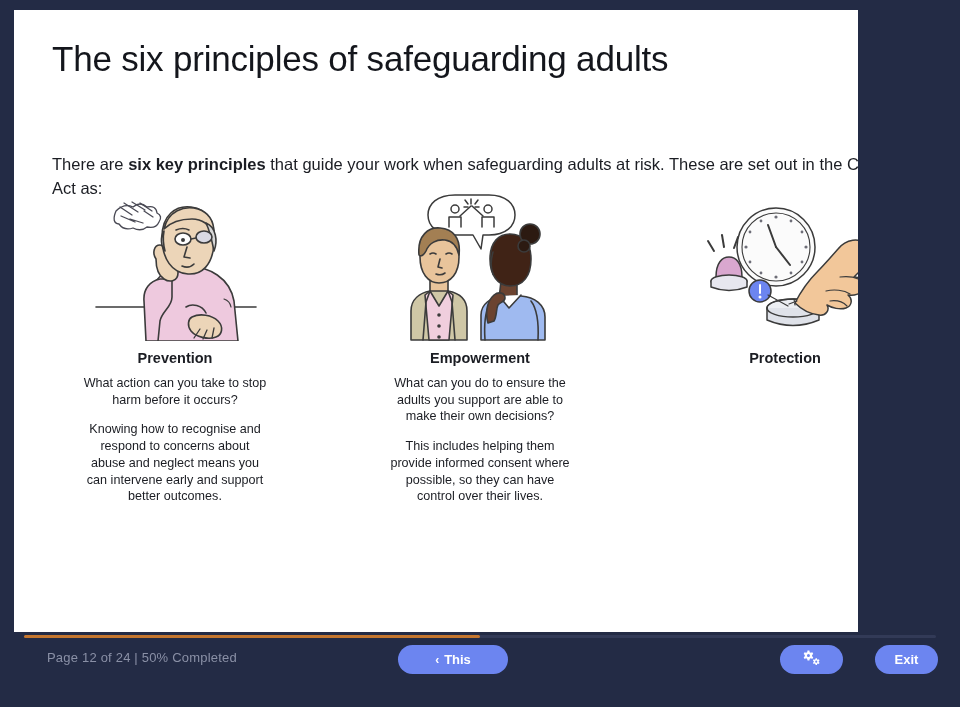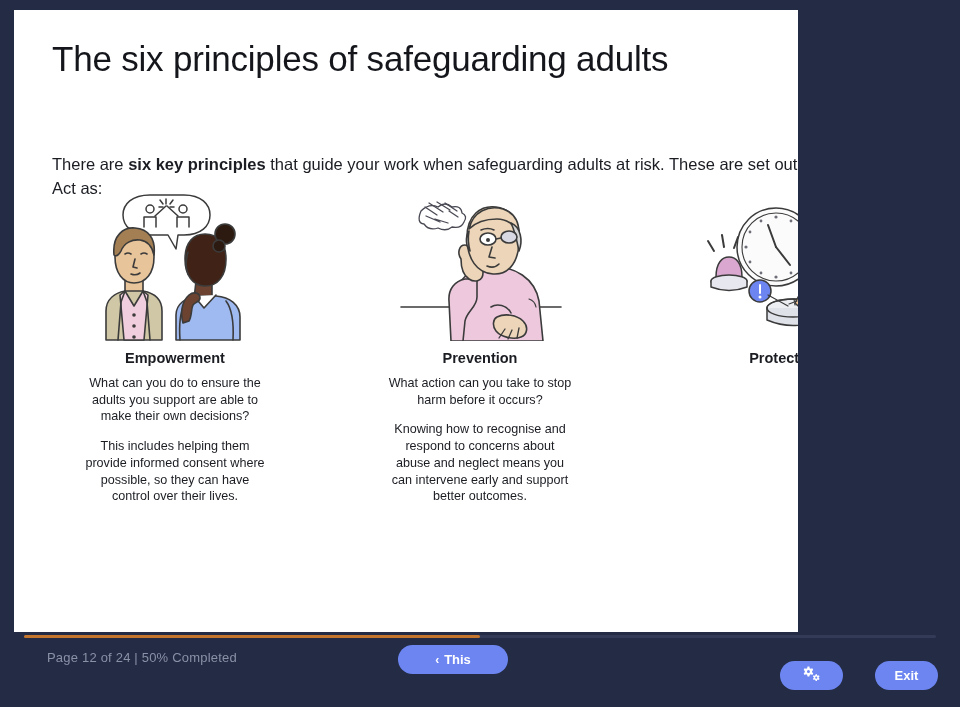--- a/index.html
+++ b/index.html
@@ -14,21 +14,21 @@
     background: #232b45;
     font-family: "Liberation Sans", sans-serif;
     position: relative;
   }
 
   
   #slide-card {
     position: absolute;
     left: 14px;
     top: 10px;
-    width: 784px;
+    width: 844px;
     height: 622px;
     background: #ffffff;
     overflow: hidden;
   }
 
   #slide-title {
     position: absolute;
     left: 38px;
     top: 29px;
     font-size: 35px;
@@ -125,21 +125,21 @@
     position: absolute;
     left: 398px;
     top: 645px;
     display: flex;
     gap: 16px;
   }
 
   #right-buttons {
     position: absolute;
     right: 22px;
-    top: 661px;
+    top: 645px;
     display: flex;
     gap: 32px;
   }
 
   .pill {
     background: #6c85f0;
     color: #ffffff;
     border: none;
     border-radius: 16px;
     height: 29px;
@@ -167,20 +167,71 @@
 
   <h1 id="slide-title">The six principles of safeguarding adults</h1>
 
   <p id="slide-intro"><span>There are </span><b>six key principles</b><span> that guide your work when safeguarding adults at risk. These are set out in the Care Act as:</span></p>
 
   <div id="principles">
 
     <div class="principle">
       <div class="illus-box">
         <svg width="175" height="152" viewBox="0 0 175 152">
+
+          <g fill="none" stroke="#4a4a55" stroke-width="1.3" stroke-linecap="round">
+            <path d="M28 22 q8 -8 17 -4 q7 -6 14 0 q9 -2 10 6 q6 3 2 9 q-3 7 -12 5 q-6 5 -14 1 q-9 3 -14 -4 q-8 -1 -3 -13 Z"></path>
+            <path d="M32 18 l12 8 M36 14 l14 9 M44 13 l13 8 M52 14 l12 8 M33 27 l14 6 M42 30 l13 4 M56 22 l9 6"></path>
+          </g>
+
+          <line x1="8" y1="118" x2="168" y2="118" stroke="#3b3b3b" stroke-width="1.6" stroke-linecap="round"></line>
+
+          <g stroke="#3b3b3b" stroke-width="1.6" stroke-linejoin="round" stroke-linecap="round">
+
+            <path d="M62 152 L62 110 C62 92 76 80 96 78 C122 76 142 90 146 112 L150 152 Z" fill="#eec9de"></path>
+
+            <path d="M58 152 L56 112 C55 100 62 92 72 90 L84 90 L84 108 C84 118 74 122 72 132 L70 152 Z" fill="#eec9de"></path>
+
+            <path d="M68 70 C64 64 66 56 72 56 C76 56 78 60 78 64 C80 60 84 61 84 65 C86 62 90 63 90 67 L90 84 C90 92 82 94 76 90 C70 86 68 78 68 70 Z" fill="#ecd5b8"></path>
+
+            <path d="M74 48 C74 26 88 16 103 18 C120 20 128 34 126 56 C124 76 114 86 100 85 C84 84 74 70 74 48 Z" fill="#ecd5b8"></path>
+
+            <path d="M76 40 C80 22 96 16 110 20 C122 24 126 34 126 44 C122 36 114 30 104 30 C92 30 82 34 76 40 Z" fill="#ecd5b8"></path>
+            <path d="M118 34 C128 38 130 52 126 62 C124 52 122 42 118 34 Z" fill="#d8d8d8"></path>
+            <path d="M76 42 C72 48 73 58 77 62 C75 54 75 47 76 42 Z" fill="#d8d8d8"></path>
+
+            <ellipse cx="95" cy="50" rx="8" ry="6" fill="#ffffff"></ellipse>
+            <ellipse cx="116" cy="48" rx="8" ry="6" fill="#d9d9e3"></ellipse>
+            <path d="M103 50 L108 49" fill="none"></path>
+            <circle cx="95" cy="51" r="2" fill="#3b3b3b" stroke="none"></circle>
+
+            <path d="M88 41 q7 -3 13 0" fill="none"></path>
+
+            <path d="M99 58 L96 68 L102 69" fill="none"></path>
+            <path d="M94 77 q7 3 12 -2" fill="none"></path>
+
+            <path d="M104 128 C112 124 124 126 130 132 C136 138 134 146 128 148 C120 151 108 148 103 142 C99 137 100 130 104 128 Z" fill="#ecd5b8"></path>
+            <path d="M112 140 L106 149 M119 141 L115 150 M126 139 L124 149" fill="none" stroke-width="1.3"></path>
+
+            <path d="M98 118 C104 114 114 116 118 124" fill="none"></path>
+
+            <path d="M136 110 q6 2 7 8" fill="none" stroke-width="1.2"></path>
+          </g>
+        </svg>
+      </div>
+      <div class="principle-title">Prevention</div>
+      <div class="principle-body">
+        <div class="para1">What action can you take to stop harm before it occurs?</div>
+        <div class="para2">Knowing how to recognise and respond to concerns about abuse and neglect means you can intervene early and support better outcomes.</div>
+      </div>
+    </div>
+
+    <div class="principle">
+      <div class="illus-box">
+        <svg width="175" height="152" viewBox="0 0 175 152">
           <g fill="none" stroke="#3b3b3b" stroke-width="1.5" stroke-linejoin="round" stroke-linecap="round">
 
             <path d="M62 6 C44 6 35 15 35 26 C35 37 44 46 62 46 L80 46 L88 60 L90 46 L96 46 C113 46 122 37 122 26 C122 15 113 6 96 6 Z" fill="#ffffff"></path>
 
             <circle cx="62" cy="20" r="4" fill="#ffffff"></circle>
             <circle cx="95" cy="20" r="4" fill="#ffffff"></circle>
             <path d="M56 38 L56 28 L68 28 L68 38"></path>
             <path d="M89 38 L89 28 L101 28 L101 38"></path>
             <path d="M67 27 L78 17"></path>
             <path d="M90 27 L79 17"></path>
@@ -231,71 +282,20 @@
 
             <circle cx="137" cy="45" r="10" fill="#2c1a11"></circle>
             <circle cx="131" cy="57" r="6" fill="#2c1a11"></circle>
           </g>
         </svg>
       </div>
       <div class="principle-title">Empowerment</div>
       <div class="principle-body">
         <div class="para1">What can you do to ensure the adults you support are able to make their own decisions?</div>
         <div class="para2">This includes helping them provide informed consent where possible, so they can have control over their lives.</div>
-      </div>
-    </div>
-
-    <div class="principle">
-      <div class="illus-box">
-        <svg width="175" height="152" viewBox="0 0 175 152">
-
-          <g fill="none" stroke="#4a4a55" stroke-width="1.3" stroke-linecap="round">
-            <path d="M28 22 q8 -8 17 -4 q7 -6 14 0 q9 -2 10 6 q6 3 2 9 q-3 7 -12 5 q-6 5 -14 1 q-9 3 -14 -4 q-8 -1 -3 -13 Z"></path>
-            <path d="M32 18 l12 8 M36 14 l14 9 M44 13 l13 8 M52 14 l12 8 M33 27 l14 6 M42 30 l13 4 M56 22 l9 6"></path>
-          </g>
-
-          <line x1="8" y1="118" x2="168" y2="118" stroke="#3b3b3b" stroke-width="1.6" stroke-linecap="round"></line>
-
-          <g stroke="#3b3b3b" stroke-width="1.6" stroke-linejoin="round" stroke-linecap="round">
-
-            <path d="M62 152 L62 110 C62 92 76 80 96 78 C122 76 142 90 146 112 L150 152 Z" fill="#eec9de"></path>
-
-            <path d="M58 152 L56 112 C55 100 62 92 72 90 L84 90 L84 108 C84 118 74 122 72 132 L70 152 Z" fill="#eec9de"></path>
-
-            <path d="M68 70 C64 64 66 56 72 56 C76 56 78 60 78 64 C80 60 84 61 84 65 C86 62 90 63 90 67 L90 84 C90 92 82 94 76 90 C70 86 68 78 68 70 Z" fill="#ecd5b8"></path>
-
-            <path d="M74 48 C74 26 88 16 103 18 C120 20 128 34 126 56 C124 76 114 86 100 85 C84 84 74 70 74 48 Z" fill="#ecd5b8"></path>
-
-            <path d="M76 40 C80 22 96 16 110 20 C122 24 126 34 126 44 C122 36 114 30 104 30 C92 30 82 34 76 40 Z" fill="#ecd5b8"></path>
-            <path d="M118 34 C128 38 130 52 126 62 C124 52 122 42 118 34 Z" fill="#d8d8d8"></path>
-            <path d="M76 42 C72 48 73 58 77 62 C75 54 75 47 76 42 Z" fill="#d8d8d8"></path>
-
-            <ellipse cx="95" cy="50" rx="8" ry="6" fill="#ffffff"></ellipse>
-            <ellipse cx="116" cy="48" rx="8" ry="6" fill="#d9d9e3"></ellipse>
-            <path d="M103 50 L108 49" fill="none"></path>
-            <circle cx="95" cy="51" r="2" fill="#3b3b3b" stroke="none"></circle>
-
-            <path d="M88 41 q7 -3 13 0" fill="none"></path>
-
-            <path d="M99 58 L96 68 L102 69" fill="none"></path>
-            <path d="M94 77 q7 3 12 -2" fill="none"></path>
-
-            <path d="M104 128 C112 124 124 126 130 132 C136 138 134 146 128 148 C120 151 108 148 103 142 C99 137 100 130 104 128 Z" fill="#ecd5b8"></path>
-            <path d="M112 140 L106 149 M119 141 L115 150 M126 139 L124 149" fill="none" stroke-width="1.3"></path>
-
-            <path d="M98 118 C104 114 114 116 118 124" fill="none"></path>
-
-            <path d="M136 110 q6 2 7 8" fill="none" stroke-width="1.2"></path>
-          </g>
-        </svg>
-      </div>
-      <div class="principle-title">Prevention</div>
-      <div class="principle-body">
-        <div class="para1">What action can you take to stop harm before it occurs?</div>
-        <div class="para2">Knowing how to recognise and respond to concerns about abuse and neglect means you can intervene early and support better outcomes.</div>
       </div>
     </div>
 
     <div class="principle">
       <div class="illus-box">
         <svg width="175" height="152" viewBox="0 0 175 152">
           <g stroke="#3b3b3b" stroke-width="1.5" stroke-linejoin="round" stroke-linecap="round">
 
             <circle cx="78" cy="58" r="39" fill="#fbfbfb"></circle>
             <circle cx="78" cy="58" r="34" fill="none" stroke-width="1.1"></circle>

